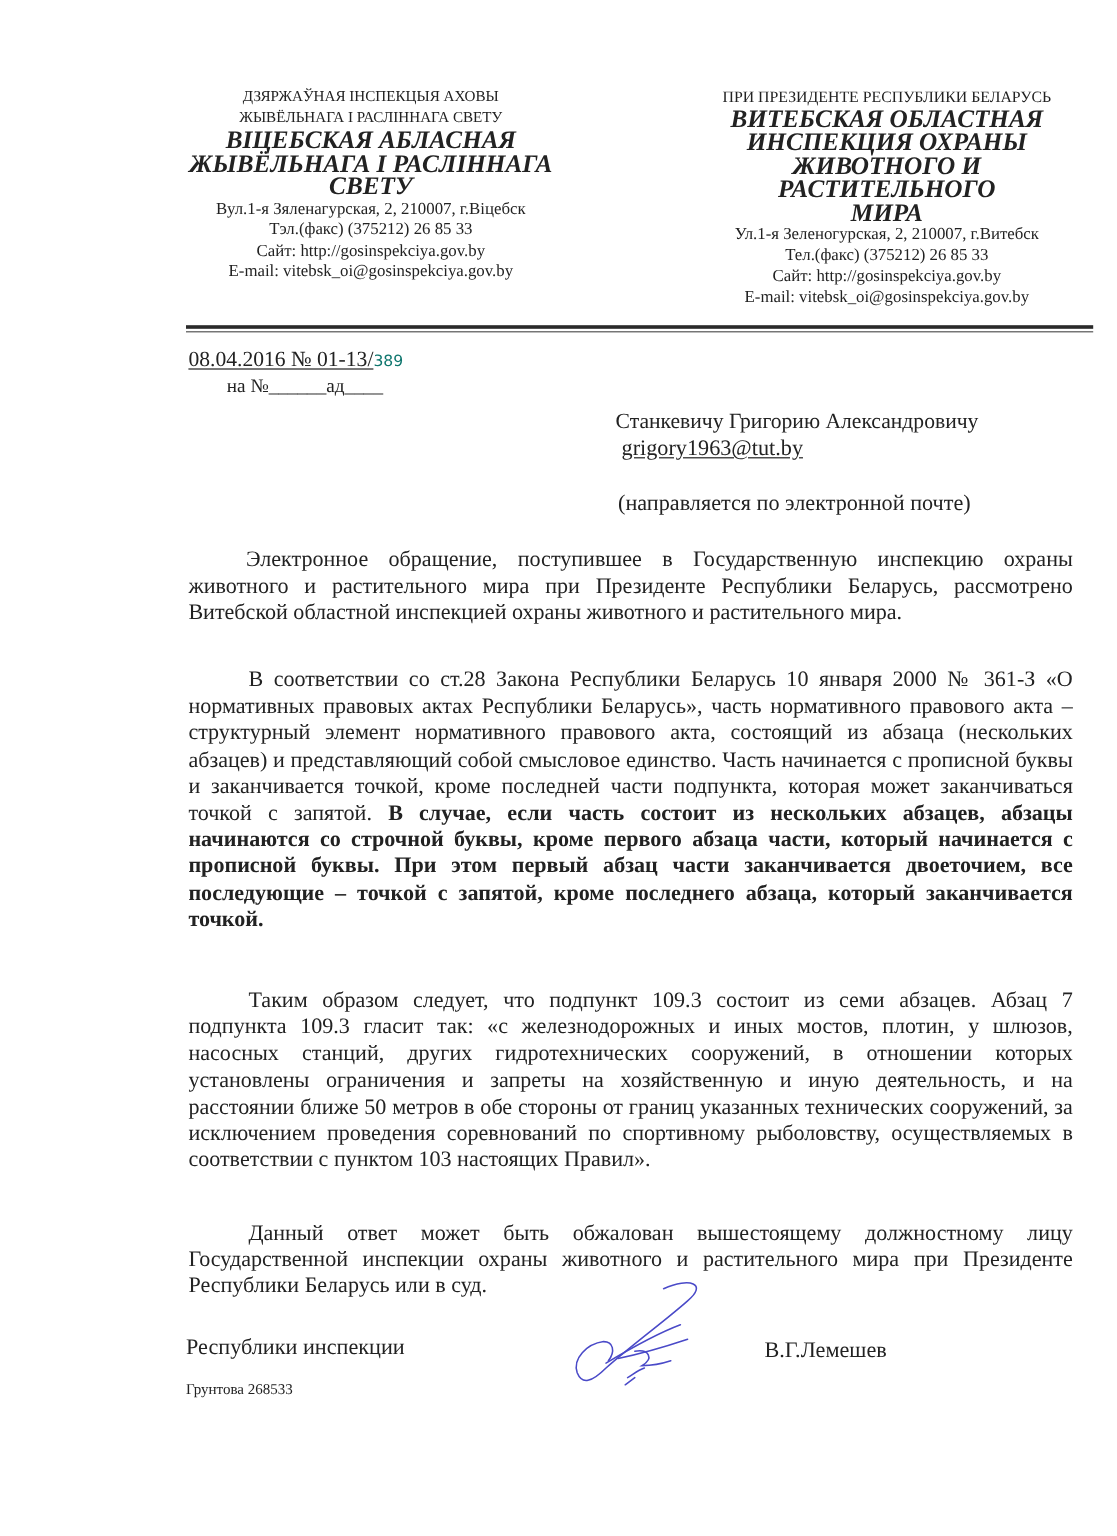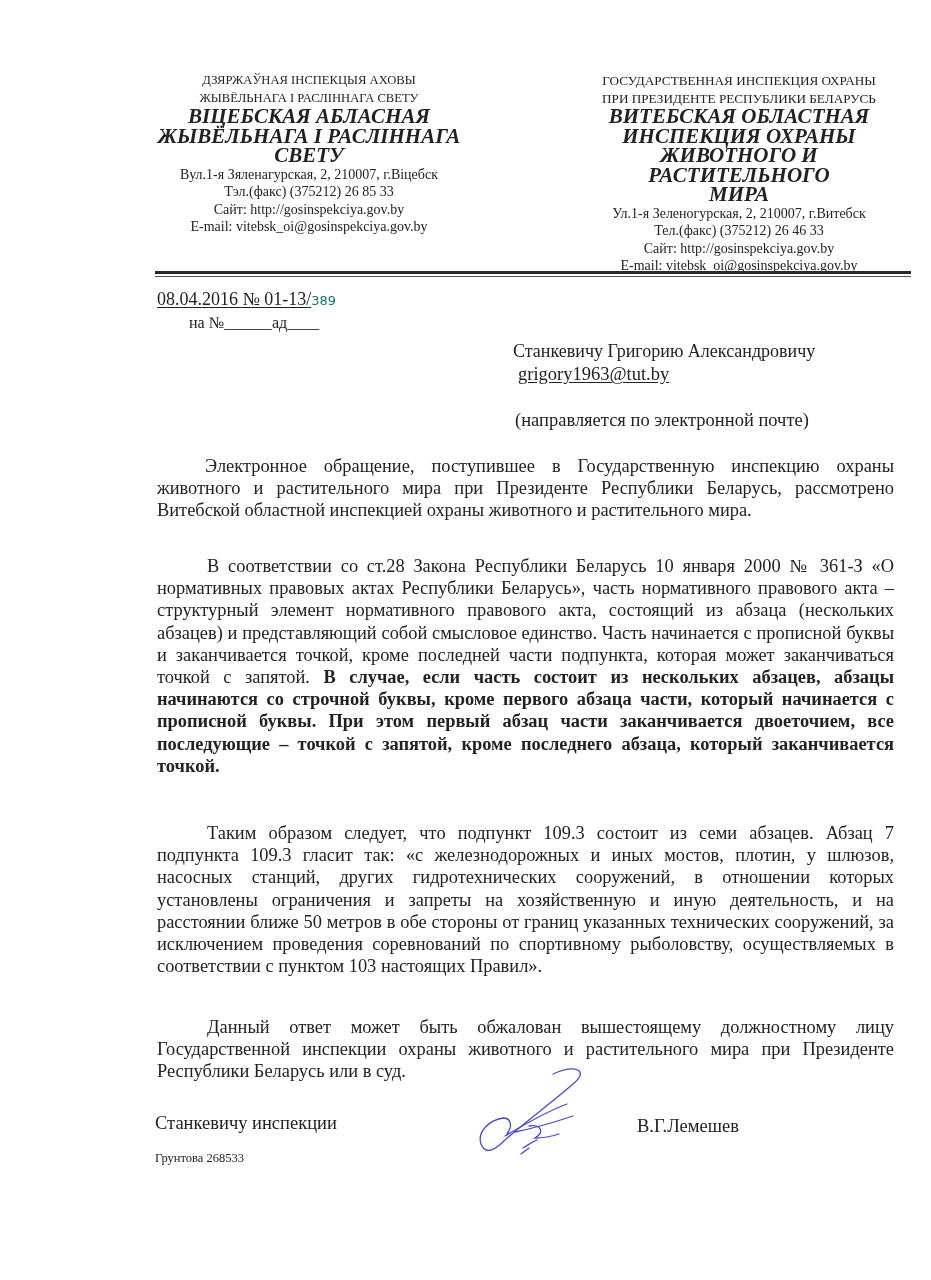--- a/index.html
+++ b/index.html
@@ -51,28 +51,27 @@
     <div class="lh-small">ЖЫВЁЛЬНАГА І РАСЛІННАГА СВЕТУ</div>
     <div class="lh-bold">ВІЦЕБСКАЯ АБЛАСНАЯ</div>
     <div class="lh-bold">ЖЫВЁЛЬНАГА І РАСЛІННАГА</div>
     <div class="lh-bold">СВЕТУ</div>
     <div class="lh-addr">Вул.1-я Зяленагурская, 2, 210007, г.Віцебск</div>
     <div class="lh-addr">Тэл.(факс) (375212) 26 85 33</div>
     <div class="lh-addr">Сайт: http://gosinspekciya.gov.by</div>
     <div class="lh-addr">E-mail: vitebsk_oi@gosinspekciya.gov.by</div>
   </div>
   <div class="lh-col lh-right">
-    <div class="lh-small">ГОСУДАРСТВЕННАЯ ИНСПЕКЦИЯ ОХРАНЫ</div>
     <div class="lh-small">ПРИ ПРЕЗИДЕНТЕ РЕСПУБЛИКИ БЕЛАРУСЬ</div>
     <div class="lh-bold">ВИТЕБСКАЯ ОБЛАСТНАЯ</div>
     <div class="lh-bold">ИНСПЕКЦИЯ ОХРАНЫ</div>
     <div class="lh-bold">ЖИВОТНОГО И РАСТИТЕЛЬНОГО</div>
     <div class="lh-bold">МИРА</div>
     <div class="lh-addr">Ул.1-я Зеленогурская, 2, 210007, г.Витебск</div>
-    <div class="lh-addr">Тел.(факс) (375212) 26 46 33</div>
+    <div class="lh-addr">Тел.(факс) (375212) 26 85 33</div>
     <div class="lh-addr">Сайт: http://gosinspekciya.gov.by</div>
     <div class="lh-addr">E-mail: vitebsk_oi@gosinspekciya.gov.by</div>
   </div>
 </div>
 
 <div class="rule"></div>
 <div class="rule2"></div>
 
 <div class="regno">
   <span class="u">08.04.2016 № 01-13/</span><span class="hand">389</span>
@@ -92,21 +91,21 @@
 </div>
 
 <div class="body-text p3">
   <p>Таким образом следует, что подпункт 109.3 состоит из семи абзацев. Абзац  7 подпункта 109.3 гласит так: «с железнодорожных и иных мостов, плотин, у шлюзов, насосных станций, других гидротехнических сооружений, в отношении которых установлены ограничения и запреты на хозяйственную и иную деятельность, и на расстоянии ближе 50 метров в обе стороны от границ указанных технических сооружений, за исключением проведения соревнований по спортивному рыболовству, осуществляемых в соответствии с пунктом 103 настоящих Правил».</p>
 </div>
 
 <div class="body-text p4">
   <p>Данный ответ может быть обжалован вышестоящему должностному лицу Государственной инспекции охраны животного и растительного мира при Президенте Республики Беларусь или в суд.</p>
 </div>
 
-<div class="signer-title">Станкевичу инспекции</div>
+<div class="signer-title">Республики инспекции</div>
 
 <svg class="signature" viewBox="0 0 160 110">
   <g fill="none" stroke="#4a4ac8" stroke-width="1.3" stroke-linecap="round">
     <path d="M98 12 C120 2,135 8,118 22 C100 38,70 60,50 78 C38 90,30 92,26 82 C22 70,34 58,48 56 C56 56,58 64,52 72"></path>
     <path d="M50 74 C70 62,96 48,112 42"></path>
     <path d="M60 70 C80 66,100 60,118 54"></path>
     <path d="M74 64 C86 62,90 70,80 76 C90 76,98 74,104 72"></path>
     <path d="M68 86 C72 84,76 80,82 78 M66 92 L74 86"></path>
   </g>
 </svg>

